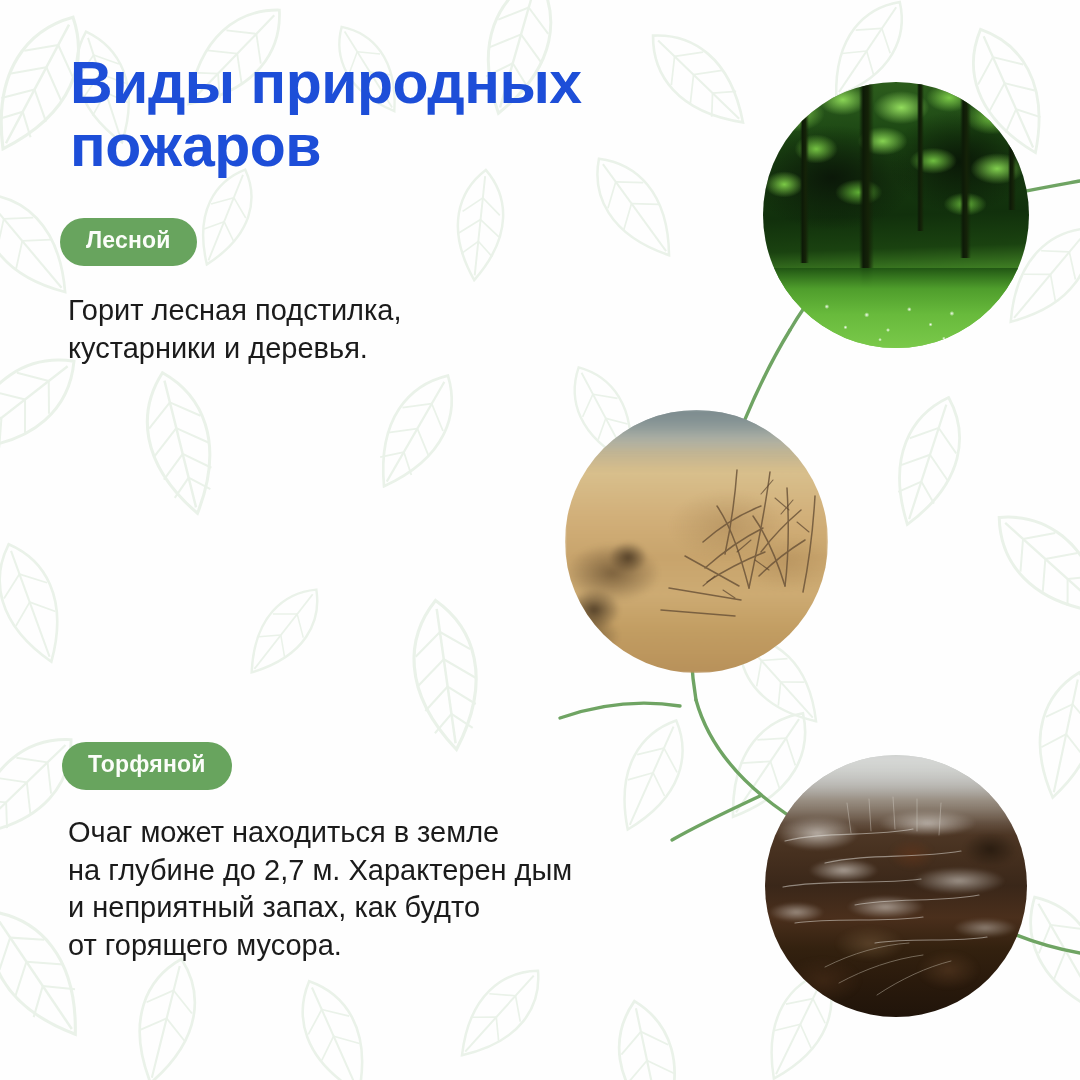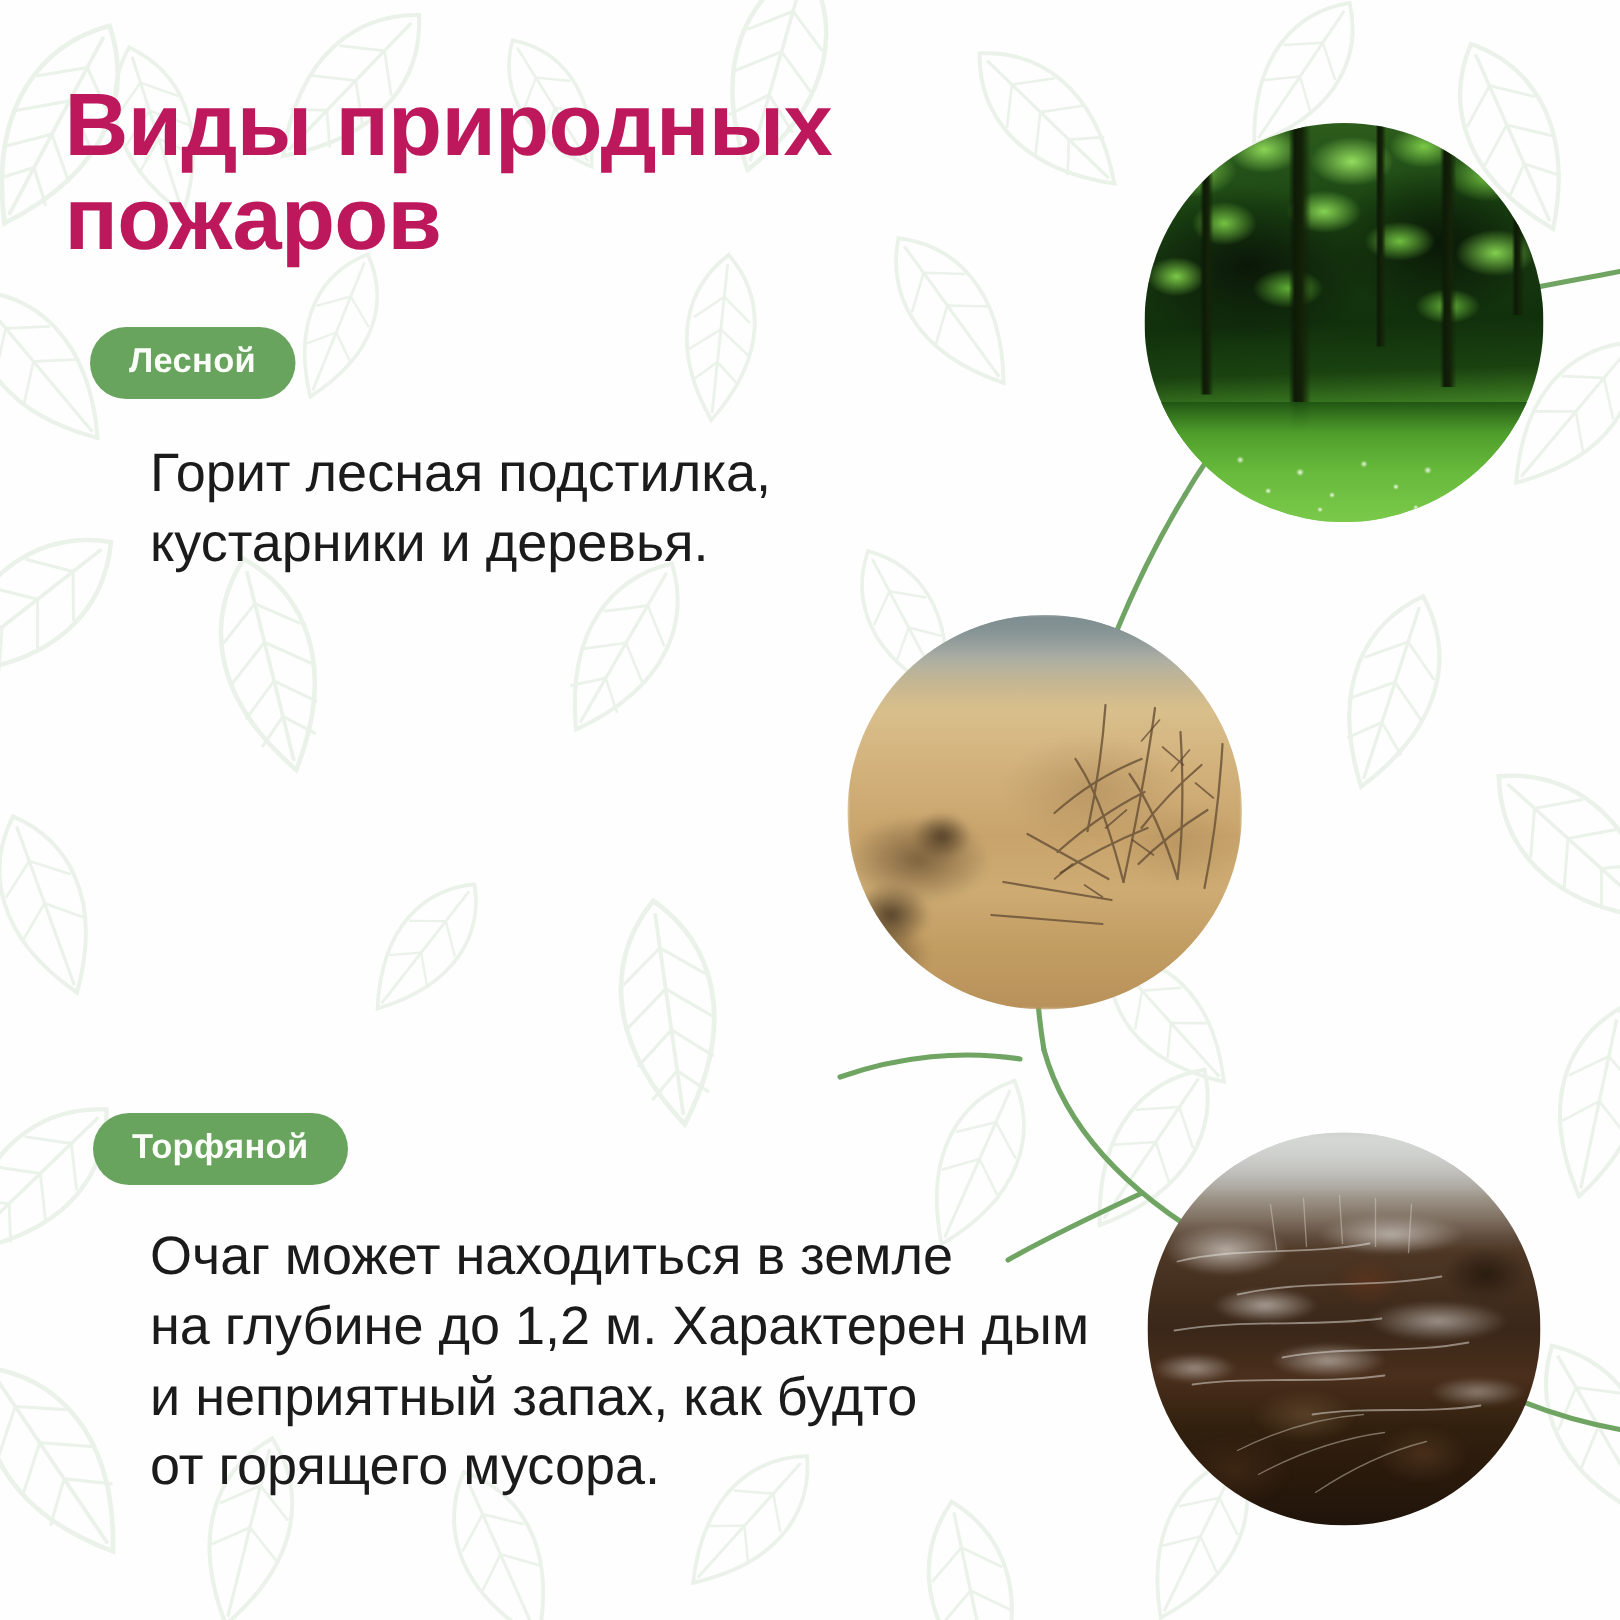--- a/index.html
+++ b/index.html
@@ -177,51 +177,50 @@
       linear-gradient(180deg, rgba(216,218,216,.94) 0%, rgba(198,198,194,.6) 48%, rgba(170,164,152,0) 100%);
     filter:blur(2.5px);
   }
   .peat-streaks { position:absolute; inset:0; }
 
   
   .content { position:absolute; inset:0; z-index:5; }
 
   #page-title {
     position:absolute;
-    left:43px; top:52px;
+    left:70px; top:52px;
     width:640px;
     font-size:59px;
     line-height:1.06;
     font-weight:bold;
     letter-spacing:-0.5px;
-    color:#be185d;
+    color:#1d4ed8;
   }
 
   .badge {
     position:absolute;
     display:inline-flex;
     align-items:center;
     justify-content:center;
     background:#68a45e;
     color:#fbfdf9;
     font-weight:bold;
     font-size:23px;
     letter-spacing:0.2px;
     border-radius:30px;
     padding:9px 26px 12px 26px;
     white-space:nowrap;
   }
 
   .desc {
     position:absolute;
-    font-size:36px;
+    font-size:29px;
     line-height:1.30;
     color:#1b1b1b;
     white-space:pre-line;
-    margin-left:32px;
   }
 
   #badge-forest { left:60px; top:218px; }
   #desc-forest  { left:68px; top:292px; }
 
   #badge-landscape { left:62px; top:487px; }
   #desc-landscape  { left:70px; top:556px; }
 
   #badge-peat { left:62px; top:742px; }
   #desc-peat  { left:68px; top:814px; }
@@ -830,20 +829,20 @@
 
     <h1 id="page-title">Виды природных пожаров</h1>
 
     <div class="badge" id="badge-forest">Лесной</div>
     <div class="desc" id="desc-forest">Горит лесная подстилка,
 кустарники и деревья.</div>
 
 
     <div class="badge" id="badge-peat">Торфяной</div>
     <div class="desc" id="desc-peat">Очаг может находиться в земле
-на глубине до 1,2 м. Характерен дым
+на глубине до 2,7 м. Характерен дым
 и неприятный запах, как будто
 от горящего мусора.</div>
 
 
   </div>
 
 </div>
 
 </body></html>

